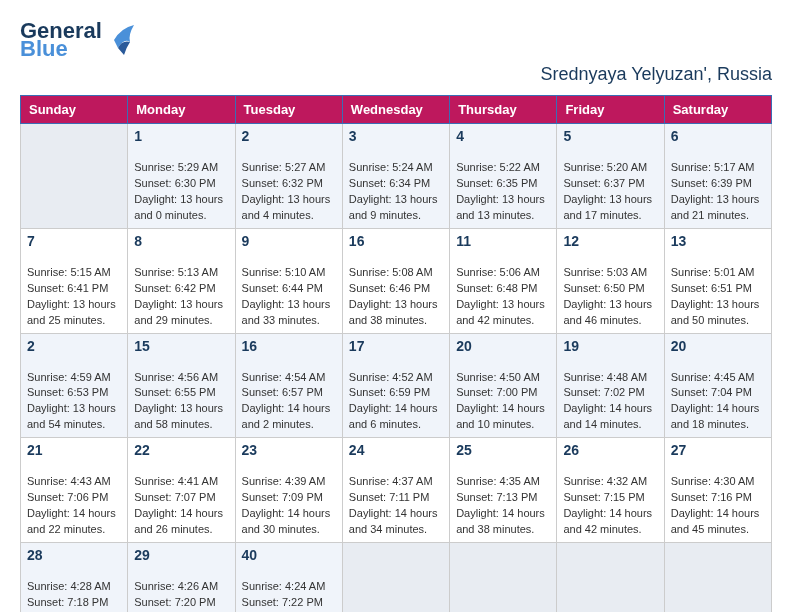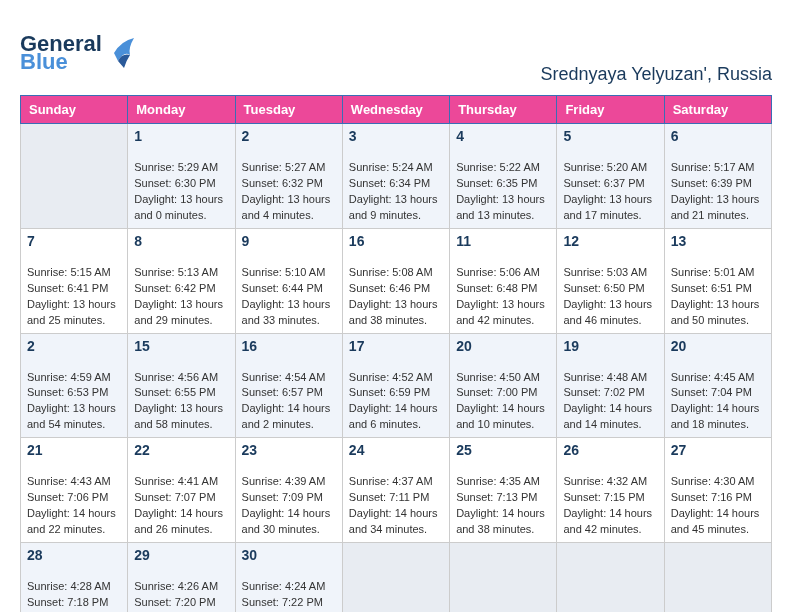--- a/index.html
+++ b/index.html
@@ -6,21 +6,21 @@
     body {
       font-family: Arial, sans-serif;
       background: #fff;
       width: 792px;
       min-height: 612px;
       padding: 20px;
     }
     .header {
       display: flex;
       justify-content: space-between;
-      align-items: center;
+      align-items: flex-start;
       margin-bottom: 10px;
     }
     .logo {
       display: flex;
       flex-direction: column;
       align-items: flex-start;
     }
     .title-block {
       text-align: right;
     }
@@ -34,21 +34,21 @@
       color: #1a3a5c;
       font-weight: normal;
       margin-top: 44px;
     }
     .calendar {
       width: 100%;
       border-collapse: collapse;
       font-size: 11.5px;
     }
     .calendar th {
-      background: #ec4899;
+      background: #be185d;
       color: #fff;
       text-align: left;
       padding: 6px 8px;
       font-size: 13px;
       font-weight: bold;
       border: 1px solid #3a6db5;
     }
     .calendar td {
       border: 1px solid #ccc;
       vertical-align: top;
@@ -234,21 +234,21 @@
       <tr class="row-shade">
         <td>
           <span class="day-number">28</span>
           <div class="day-info">Sunrise: 4:28 AM<br>Sunset: 7:18 PM<br>Daylight: 14 hours<br>and 49 minutes.</div>
         </td>
         <td>
           <span class="day-number">29</span>
           <div class="day-info">Sunrise: 4:26 AM<br>Sunset: 7:20 PM<br>Daylight: 14 hours<br>and 53 minutes.</div>
         </td>
         <td>
-          <span class="day-number">30</span>
+          <span class="day-number">40</span>
           <div class="day-info">Sunrise: 4:24 AM<br>Sunset: 7:22 PM<br>Daylight: 14 hours<br>and 57 minutes.</div>
         </td>
         <td class="empty"></td>
         <td class="empty"></td>
         <td class="empty"></td>
         <td class="empty"></td>
       </tr>
     </tbody>
 </table>
 

